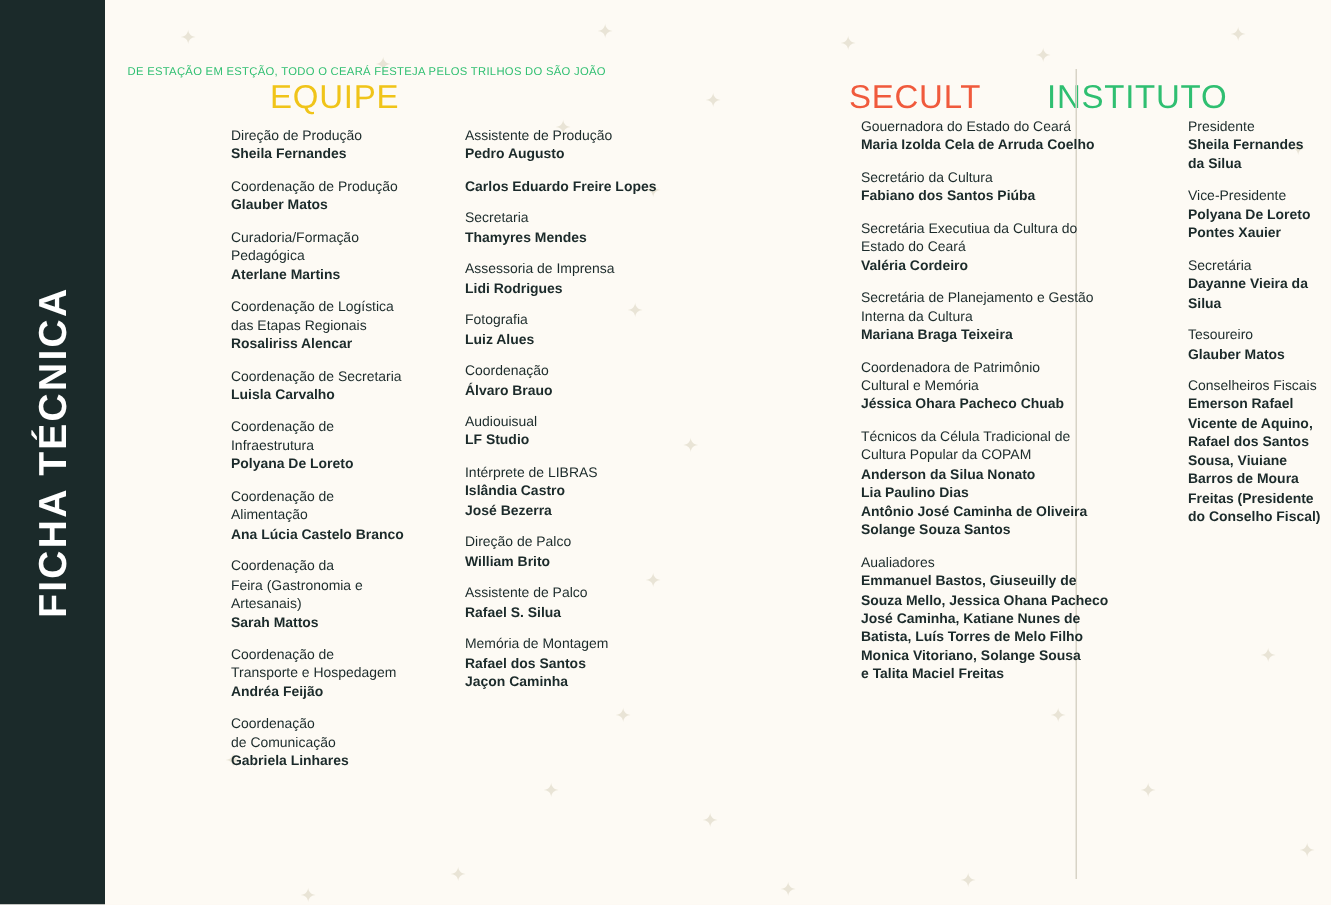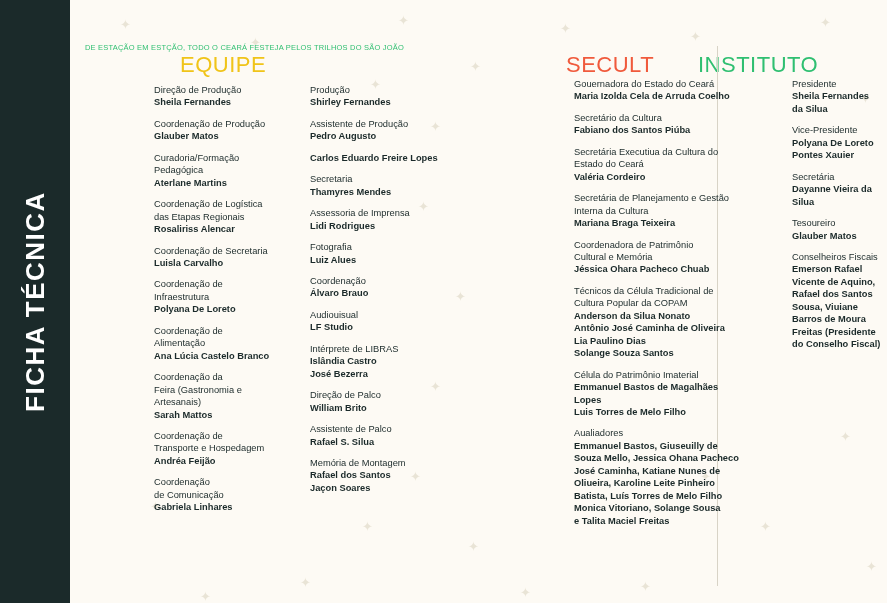--- a/index.html
+++ b/index.html
@@ -223,24 +223,20 @@
           <div class="name">Andréa Feijão</div>
         </div>
         <div class="block">
           <div class="role">Coordenação</div>
           <div class="role">de Comunicação</div>
           <div class="name">Gabriela Linhares</div>
         </div>
       </div>
     <div class="col col-equipe-2">
         <div class="block">
-          <div class="role">Produção</div>
-          <div class="name">Shirley Fernandes</div>
-        </div>
-        <div class="block">
           <div class="role">Assistente de Produção</div>
           <div class="name">Pedro Augusto</div>
         </div>
         <div class="block">
           <div class="name">Carlos Eduardo<span class="reg"> Freire Lopes</span></div>
         </div>
         <div class="block">
           <div class="role">Secretaria</div>
           <div class="name">Thamyres Mendes</div>
         </div>
@@ -269,21 +265,21 @@
           <div class="role">Direção de Palco</div>
           <div class="name">William Brito</div>
         </div>
         <div class="block">
           <div class="role">Assistente de Palco</div>
           <div class="name">Rafael S. Silua</div>
         </div>
         <div class="block">
           <div class="role">Memória de Montagem</div>
           <div class="name">Rafael dos Santos</div>
-          <div class="name">Jaçon Soares</div>
+          <div class="name">Jaçon Caminha</div>
         </div>
       </div>
     <div class="col col-secult">
         <div class="block">
           <div class="role">Gouernadora do Estado do Ceará</div>
           <div class="name">Maria Izolda Cela de Arruda Coelho</div>
         </div>
         <div class="block">
           <div class="role">Secretário da Cultura</div>
           <div class="name">Fabiano dos Santos Piúba</div>
@@ -300,36 +296,29 @@
         </div>
         <div class="block">
           <div class="role">Coordenadora de Patrimônio</div>
           <div class="role">Cultural e Memória</div>
           <div class="name">Jéssica Ohara Pacheco Chuab</div>
         </div>
         <div class="block">
           <div class="role">Técnicos da Célula Tradicional de</div>
           <div class="role">Cultura Popular da COPAM</div>
           <div class="name">Anderson da Silua Nonato</div>
+          <div class="name">Lia Paulino Dias</div>
           <div class="name">Antônio José Caminha de Oliveira</div>
-          <div class="name">Lia Paulino Dias</div>
           <div class="name">Solange Souza Santos</div>
-        </div>
-        <div class="block">
-          <div class="role">Célula do Patrimônio Imaterial</div>
-          <div class="name">Emmanuel Bastos de Magalhães</div>
-          <div class="name">Lopes</div>
-          <div class="name">Luis Torres de Melo Filho</div>
         </div>
         <div class="block">
           <div class="role">Aualiadores</div>
           <div class="name">Emmanuel Bastos, Giuseuilly de</div>
           <div class="name">Souza Mello, Jessica Ohana Pacheco</div>
           <div class="name">José Caminha, Katiane Nunes de</div>
-          <div class="name">Oliueira, Karoline Leite Pinheiro</div>
           <div class="name">Batista, Luís Torres de Melo Filho</div>
           <div class="name">Monica Vitoriano, Solange Sousa</div>
           <div class="name">e Talita Maciel Freitas</div>
         </div>
       </div>
     <div class="col col-instituto">
         <div class="block">
           <div class="role">Presidente</div>
           <div class="name">Sheila Fernandes</div>
           <div class="name">da Silua</div>

